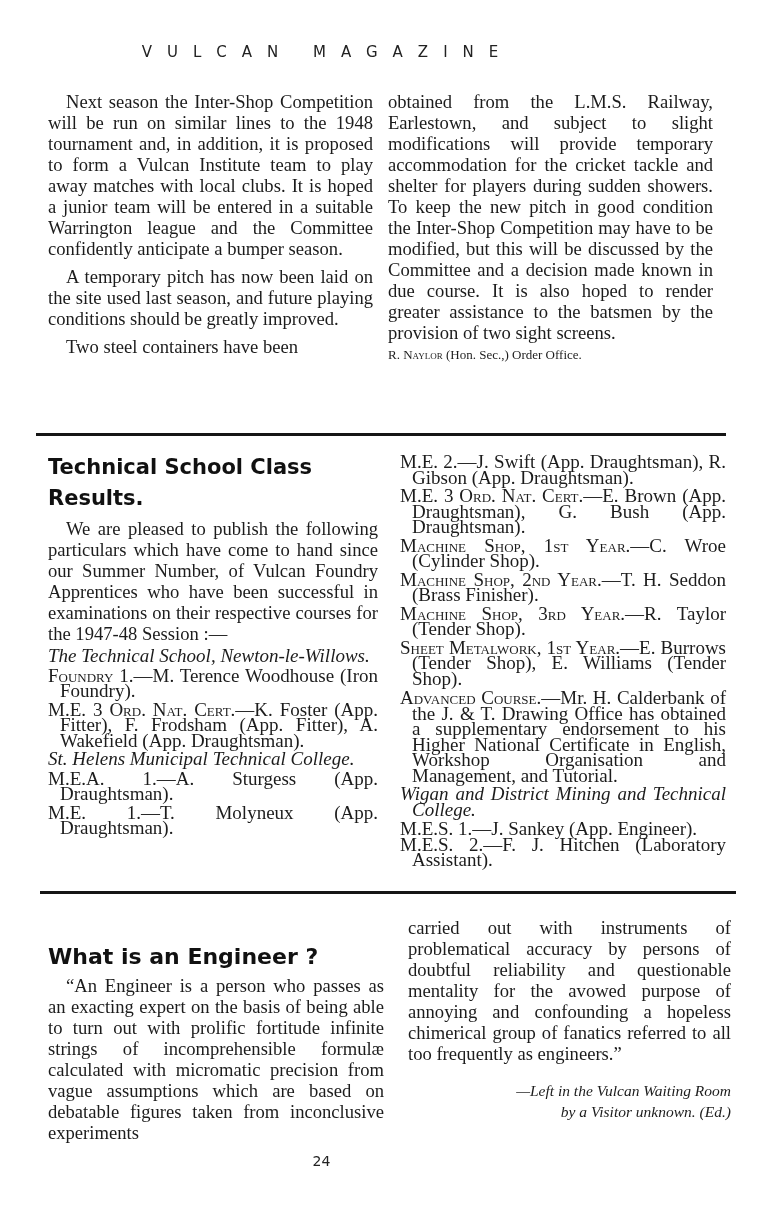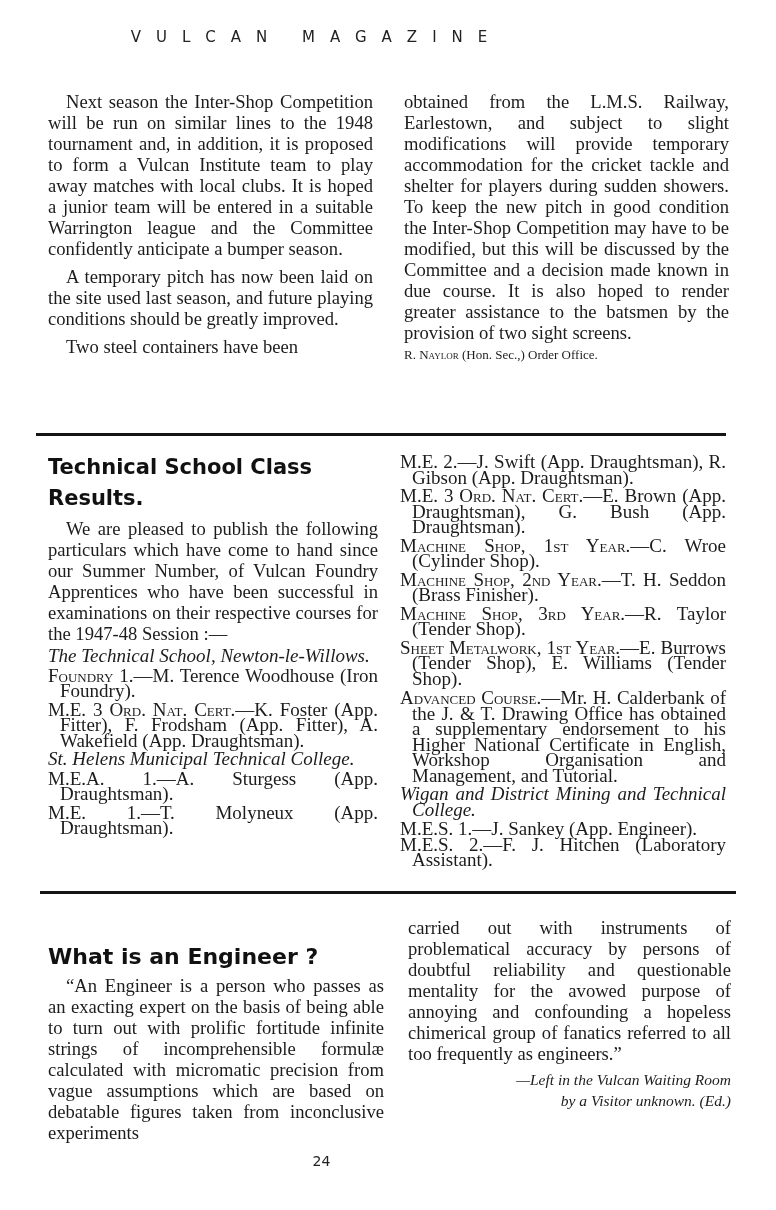--- a/index.html
+++ b/index.html
@@ -1,23 +1,23 @@
 <!DOCTYPE html>
 <html><head>
 <meta charset="utf-8">
 <style>
   html, body { margin: 0; padding: 0; background: #ffffff; }
   body {
     width: 776px; height: 1210px; position: relative; overflow: hidden;
     font-family: "Liberation Serif", "DejaVu Serif", serif; color: #1c1c1c;
   }
   .running-head {
-    position: absolute; top: 28px; left: 0; width: 633px; text-align: center;
+    position: absolute; top: 43px; left: 0; width: 633px; text-align: center;
     font-family: "DejaVu Sans", "Liberation Sans", sans-serif; font-size: 15px;
-    letter-spacing: 15px; color: #222; font-weight: normal;
+    letter-spacing: 15px; color: #222; font-weight: normal; padding-left: 11px;
   }
   .col { position: absolute; }
   .body-text {
     font-size: 18.6px; line-height: 21px; text-align: justify; margin: 0;
   }
   .body-text p { margin: 0; text-indent: 18px; text-align: justify; }
   .body-text p + p { margin-top: 7px; }
   .sig { font-size: 13px; margin-top: 1px; }
   .sc { font-variant: small-caps; }
   .rule { position: absolute; height: 3px; background: #151515; }
@@ -40,21 +40,21 @@
 <body>
 
 <div class="running-head">VULCAN MAGAZINE</div>
 
 <div class="col body-text" style="left:48px; top:91px; width:325px;">
   <p>Next season the Inter-Shop Competition will be run on similar lines to the 1948 tournament and, in addition, it is proposed to form a Vulcan Institute team to play away matches with local clubs.  It is hoped a junior team will be entered in a suitable Warrington league and the Committee confidently anticipate a bumper season.</p>
   <p>A temporary pitch has now been laid on the site used last season, and future playing conditions should be greatly improved.</p>
   <p style="margin-top:7px;">Two steel containers have been</p>
 </div>
 
-<div class="col body-text" style="left:404px; top:91px; width:325px;">
+<div class="col body-text" style="left:388px; top:91px; width:325px;">
   <p style="text-indent:0;">obtained from the L.M.S. Railway, Earlestown, and subject to slight modifications will provide temporary accommodation for the cricket tackle and shelter for players during sudden showers. To keep the new pitch in good condition the Inter-Shop Competition may have to be modified, but this will be discussed by the Committee and a decision made known in due course.  It is also hoped to render greater assistance to the batsmen by the provision of two sight screens.</p>
   <div class="sig">
     <span class="sc">R. Naylor</span><span> (Hon. Sec.,) Order Office.</span>
   </div>
 </div>
 
 <div class="rule" style="left:36px; top:433px; width:451px;"></div>
 <div class="rule" style="left:318px; top:433px; width:168px; background:#151515;"></div>
 <div class="rule" style="left:486px; top:433px; width:240px;"></div>
 
@@ -92,19 +92,19 @@
   <h2 class="heading" style="font-size:22px;">What is an Engineer ?</h2>
   <div class="body-text" style="margin-top:3px;">
     <p style="text-indent:18px;">“An Engineer is a person who passes as an exacting expert on the basis of being able to turn out with prolific fortitude infinite strings of incomprehensible formulæ calculated with micromatic precision from vague assumptions which are based on debatable figures taken from inconclusive experiments</p>
   </div>
 </div>
 
 <div class="col" style="left:408px; top:917px; width:323px;">
   <div class="body-text">
     <p style="text-indent:0;">carried out with instruments of problematical accuracy by persons of doubtful reliability and questionable mentality for the avowed purpose of annoying and confounding a hopeless chimerical group of fanatics referred to all too frequently as engineers.”</p>
   </div>
-  <div class="quote-credit" style="margin-top:5px;font-family:Liberation Serif, serif;">
+  <div class="quote-credit" style="margin-top:16px;font-family:Liberation Serif, serif;">
     <div>—Left in the Vulcan Waiting Room</div>
     <div>by a Visitor unknown. (Ed.)</div>
   </div>
 </div>
 
 <div class="page-num">24</div>
 
 </body></html>

